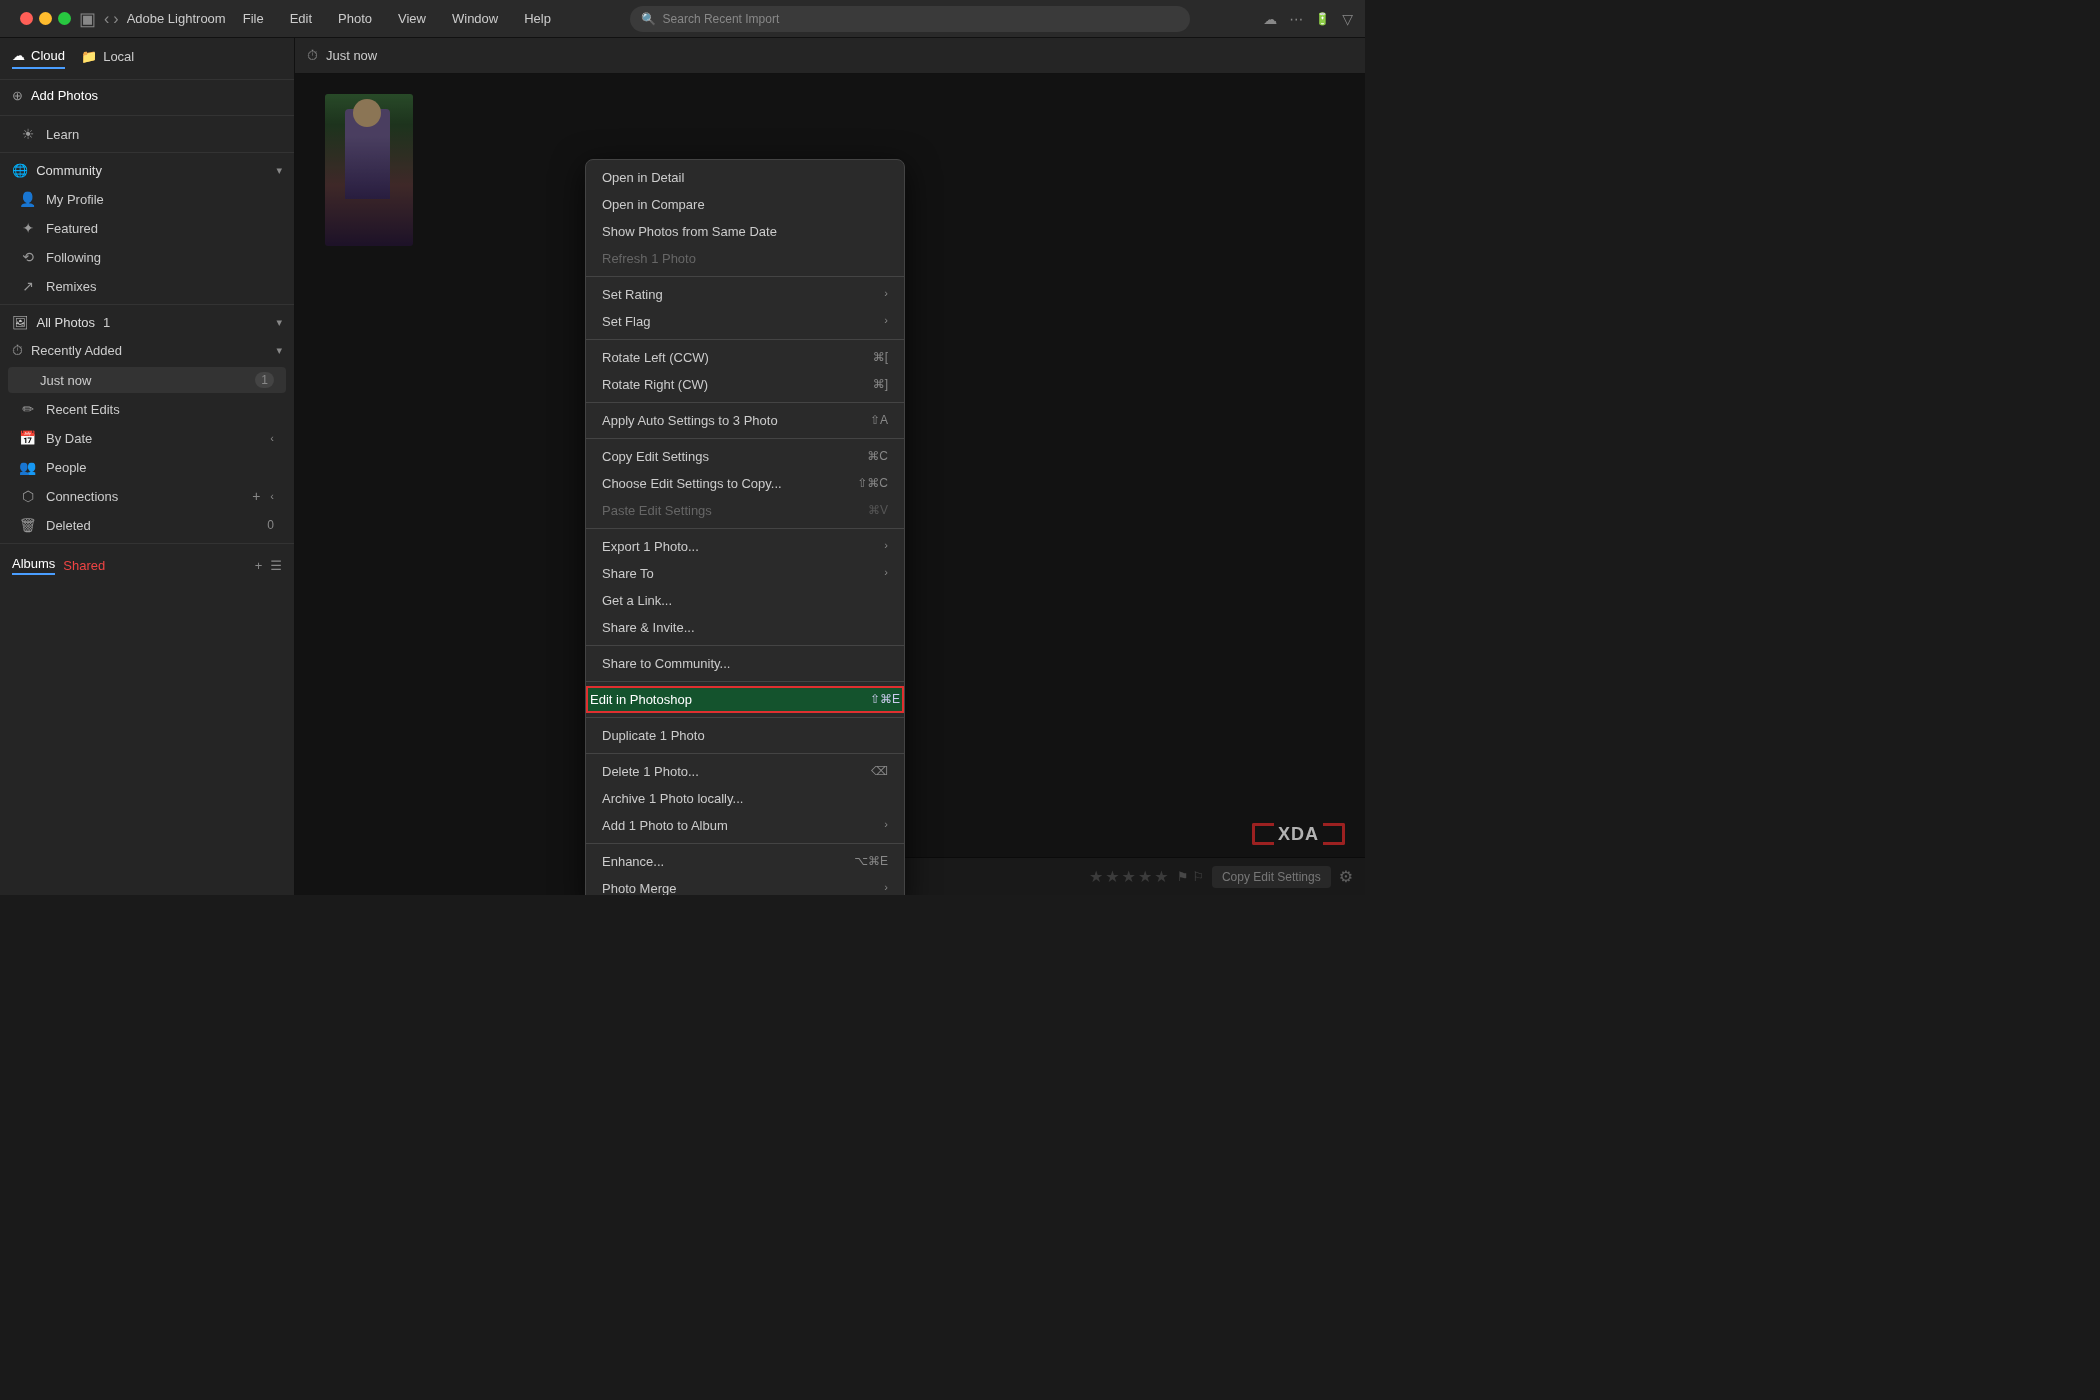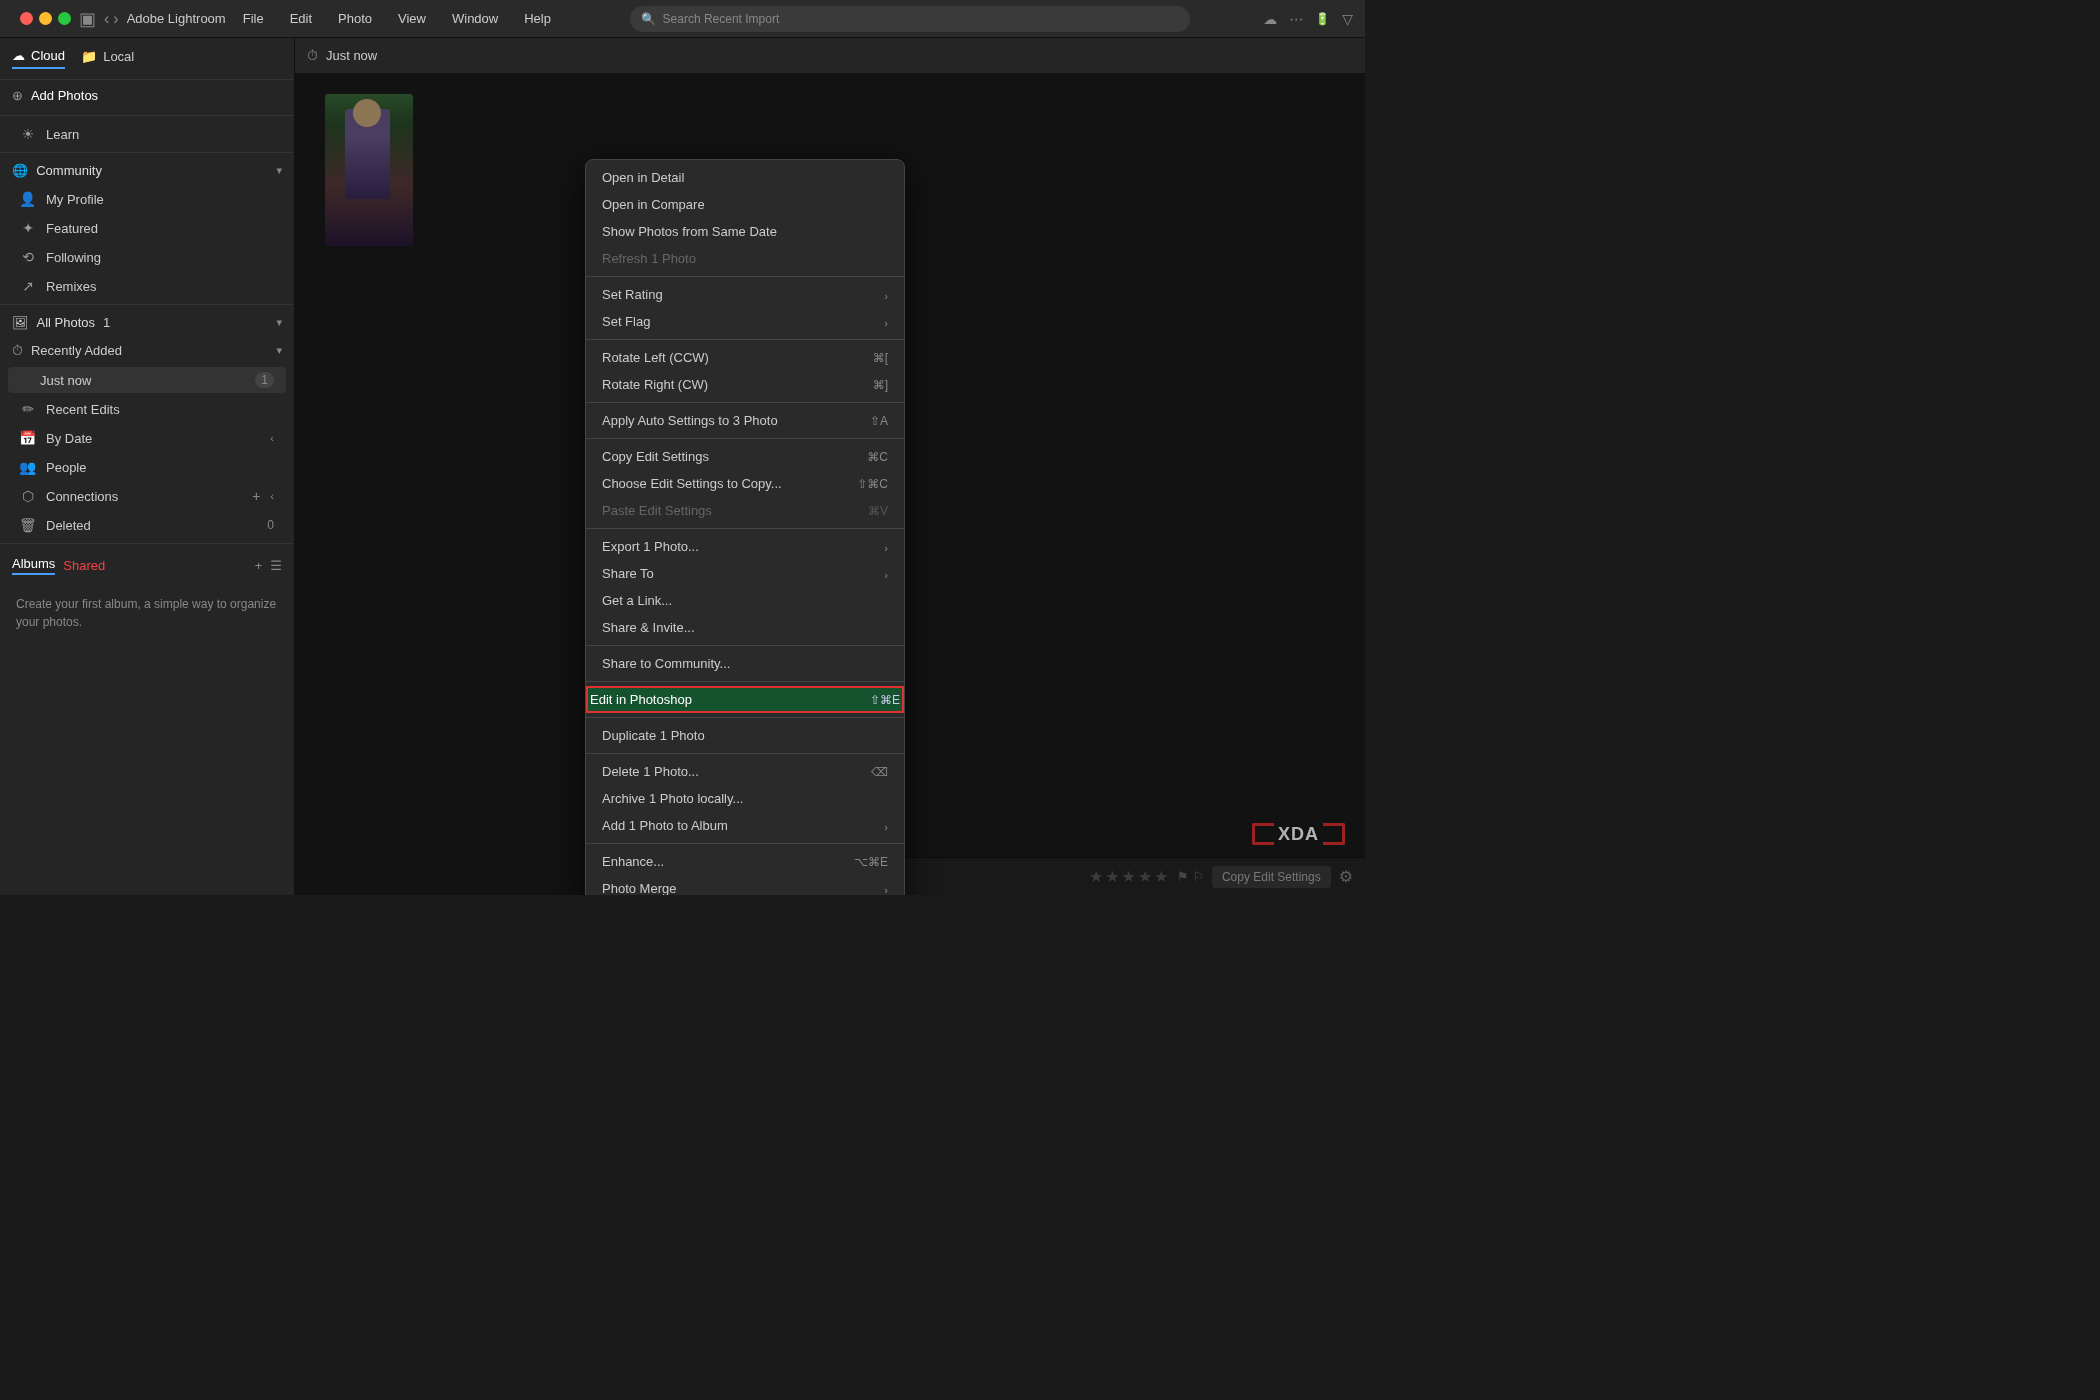--- a/index.html
+++ b/index.html
@@ -305,21 +305,21 @@
       background: #2a2a2a;
       border: 1px solid #444;
       border-radius: 8px;
       box-shadow: 0 8px 32px rgba(0,0,0,0.7);
       z-index: 100;
       padding: 4px 0;
     }
 
     .menu-item {
       display: flex;
-      align-items: flex-end;
+      align-items: flex-start;
       padding: 6px 16px;
       cursor: pointer;
       color: #ccc;
       font-size: 13px;
       gap: 8px;
     }
     .menu-item.disabled { color: #666; cursor: default; }
     .menu-item.highlighted {
       background: #14532d;
       color: #fff;
@@ -607,21 +607,20 @@
     <div class="section-divider"></div>
 
     <div class="albums-header">
       <span class="albums-tab">Albums</span>
       <span class="shared-tab">Shared</span>
       <div class="albums-actions">
         <span>+</span>
         <span>☰</span>
       </div>
     </div>
-    <div class="albums-empty">Create your first album, a simple way to organize your photos.</div>
   </div>
 
   <div class="content">
 
     <div class="content-header">
       <span class="content-view-icon">⏱</span>
       <span class="content-title">Just now</span>
     </div>
 
     <div class="content-area">

